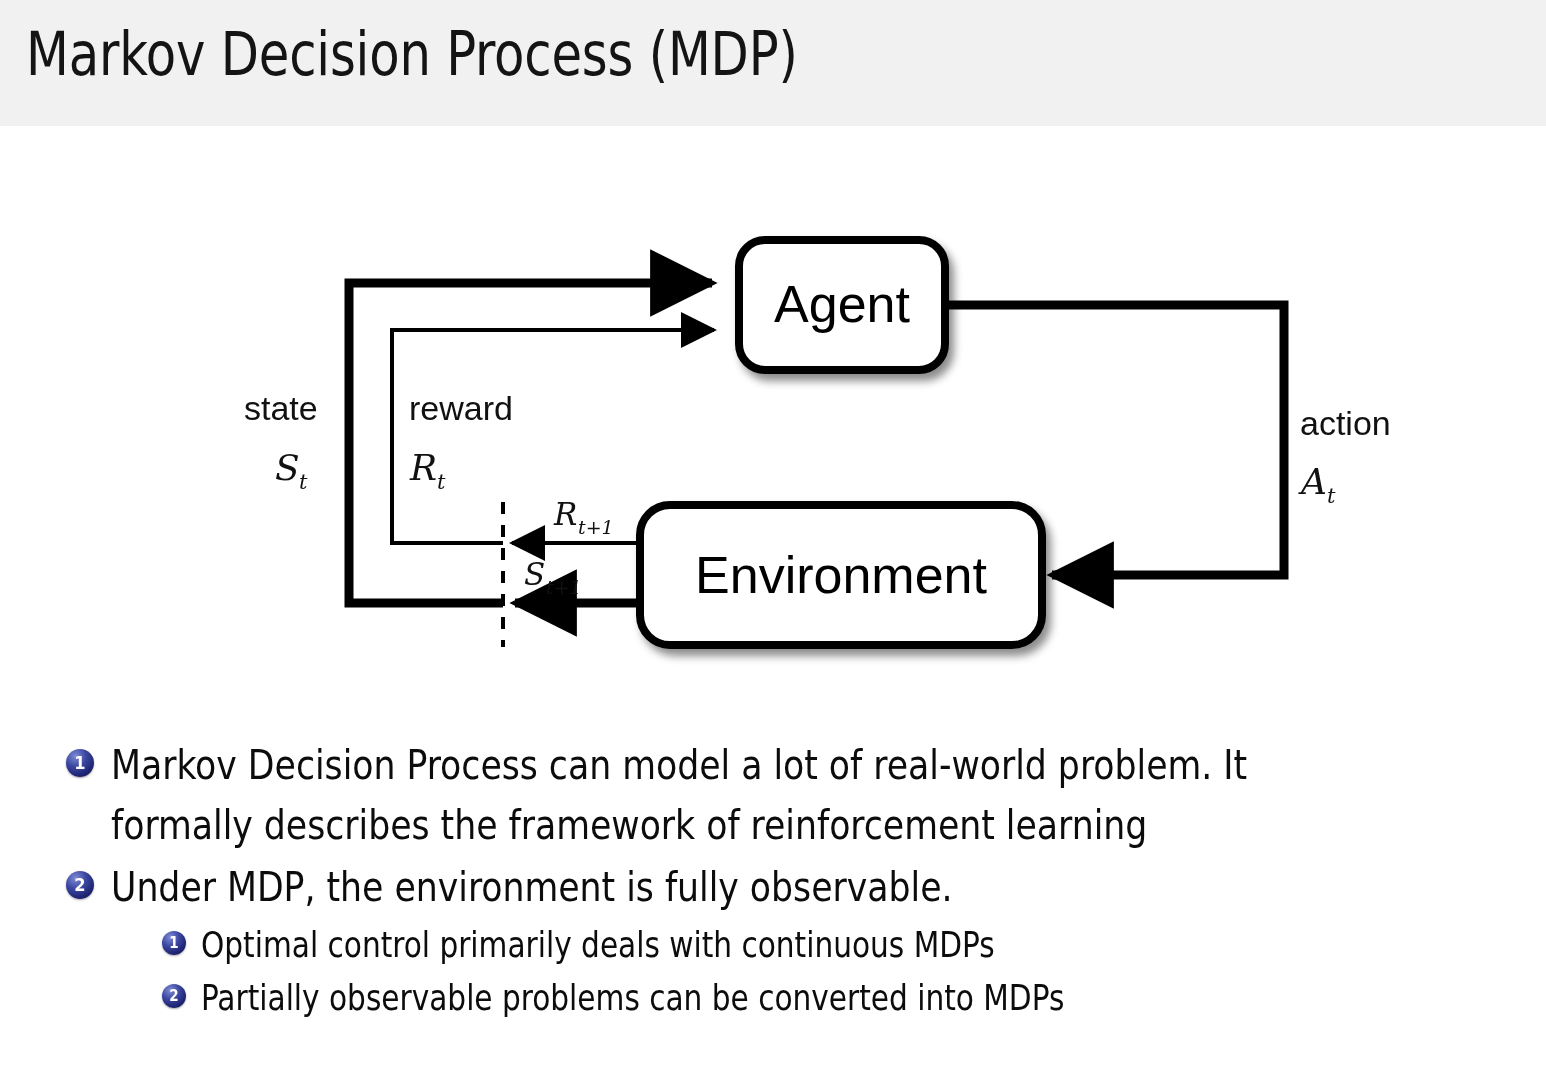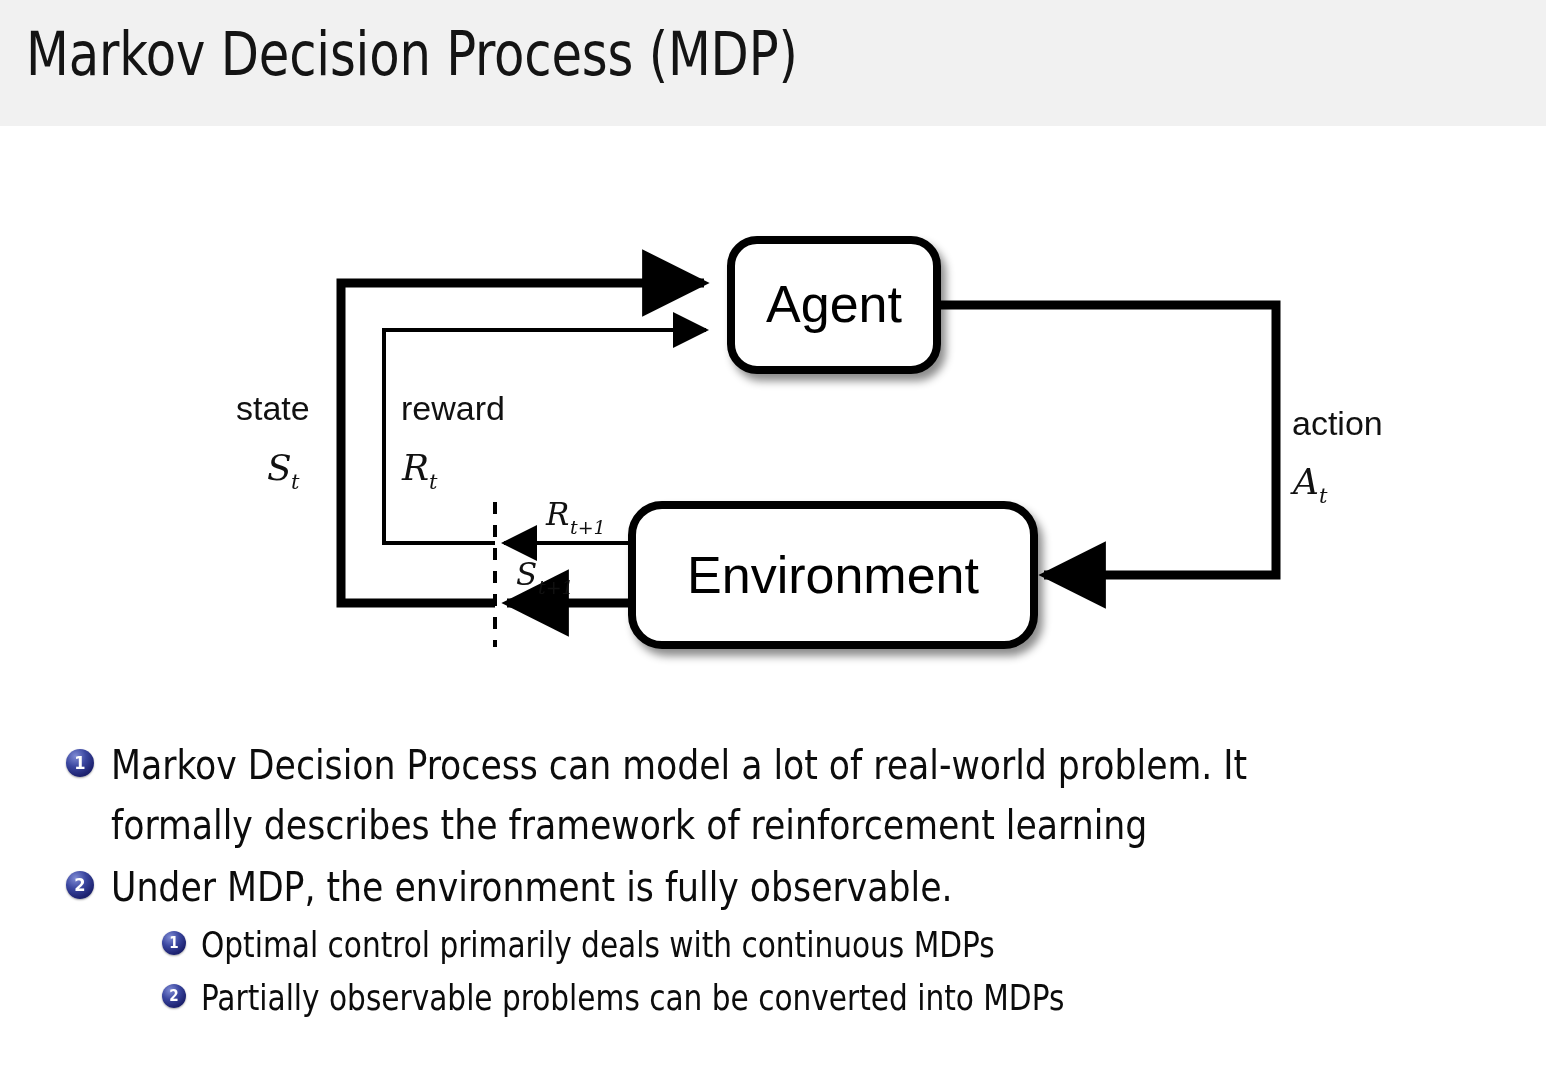--- a/index.html
+++ b/index.html
@@ -34,21 +34,21 @@
     color: #141414;
     letter-spacing: -0.2px;
     white-space: nowrap;
     transform: scaleX(0.92);
     transform-origin: left center;
   }
 
   
   #diagram {
     position: absolute;
-    left: 4px;
+    left: 12px;
     top: 130px;
     width: 1247px;
     height: 560px;
   }
   #diagram svg { display: block; }
 
   .dg-box-label {
     font-family: "Liberation Sans", "DejaVu Sans", sans-serif;
     font-size: 52px;
     fill: #000;

